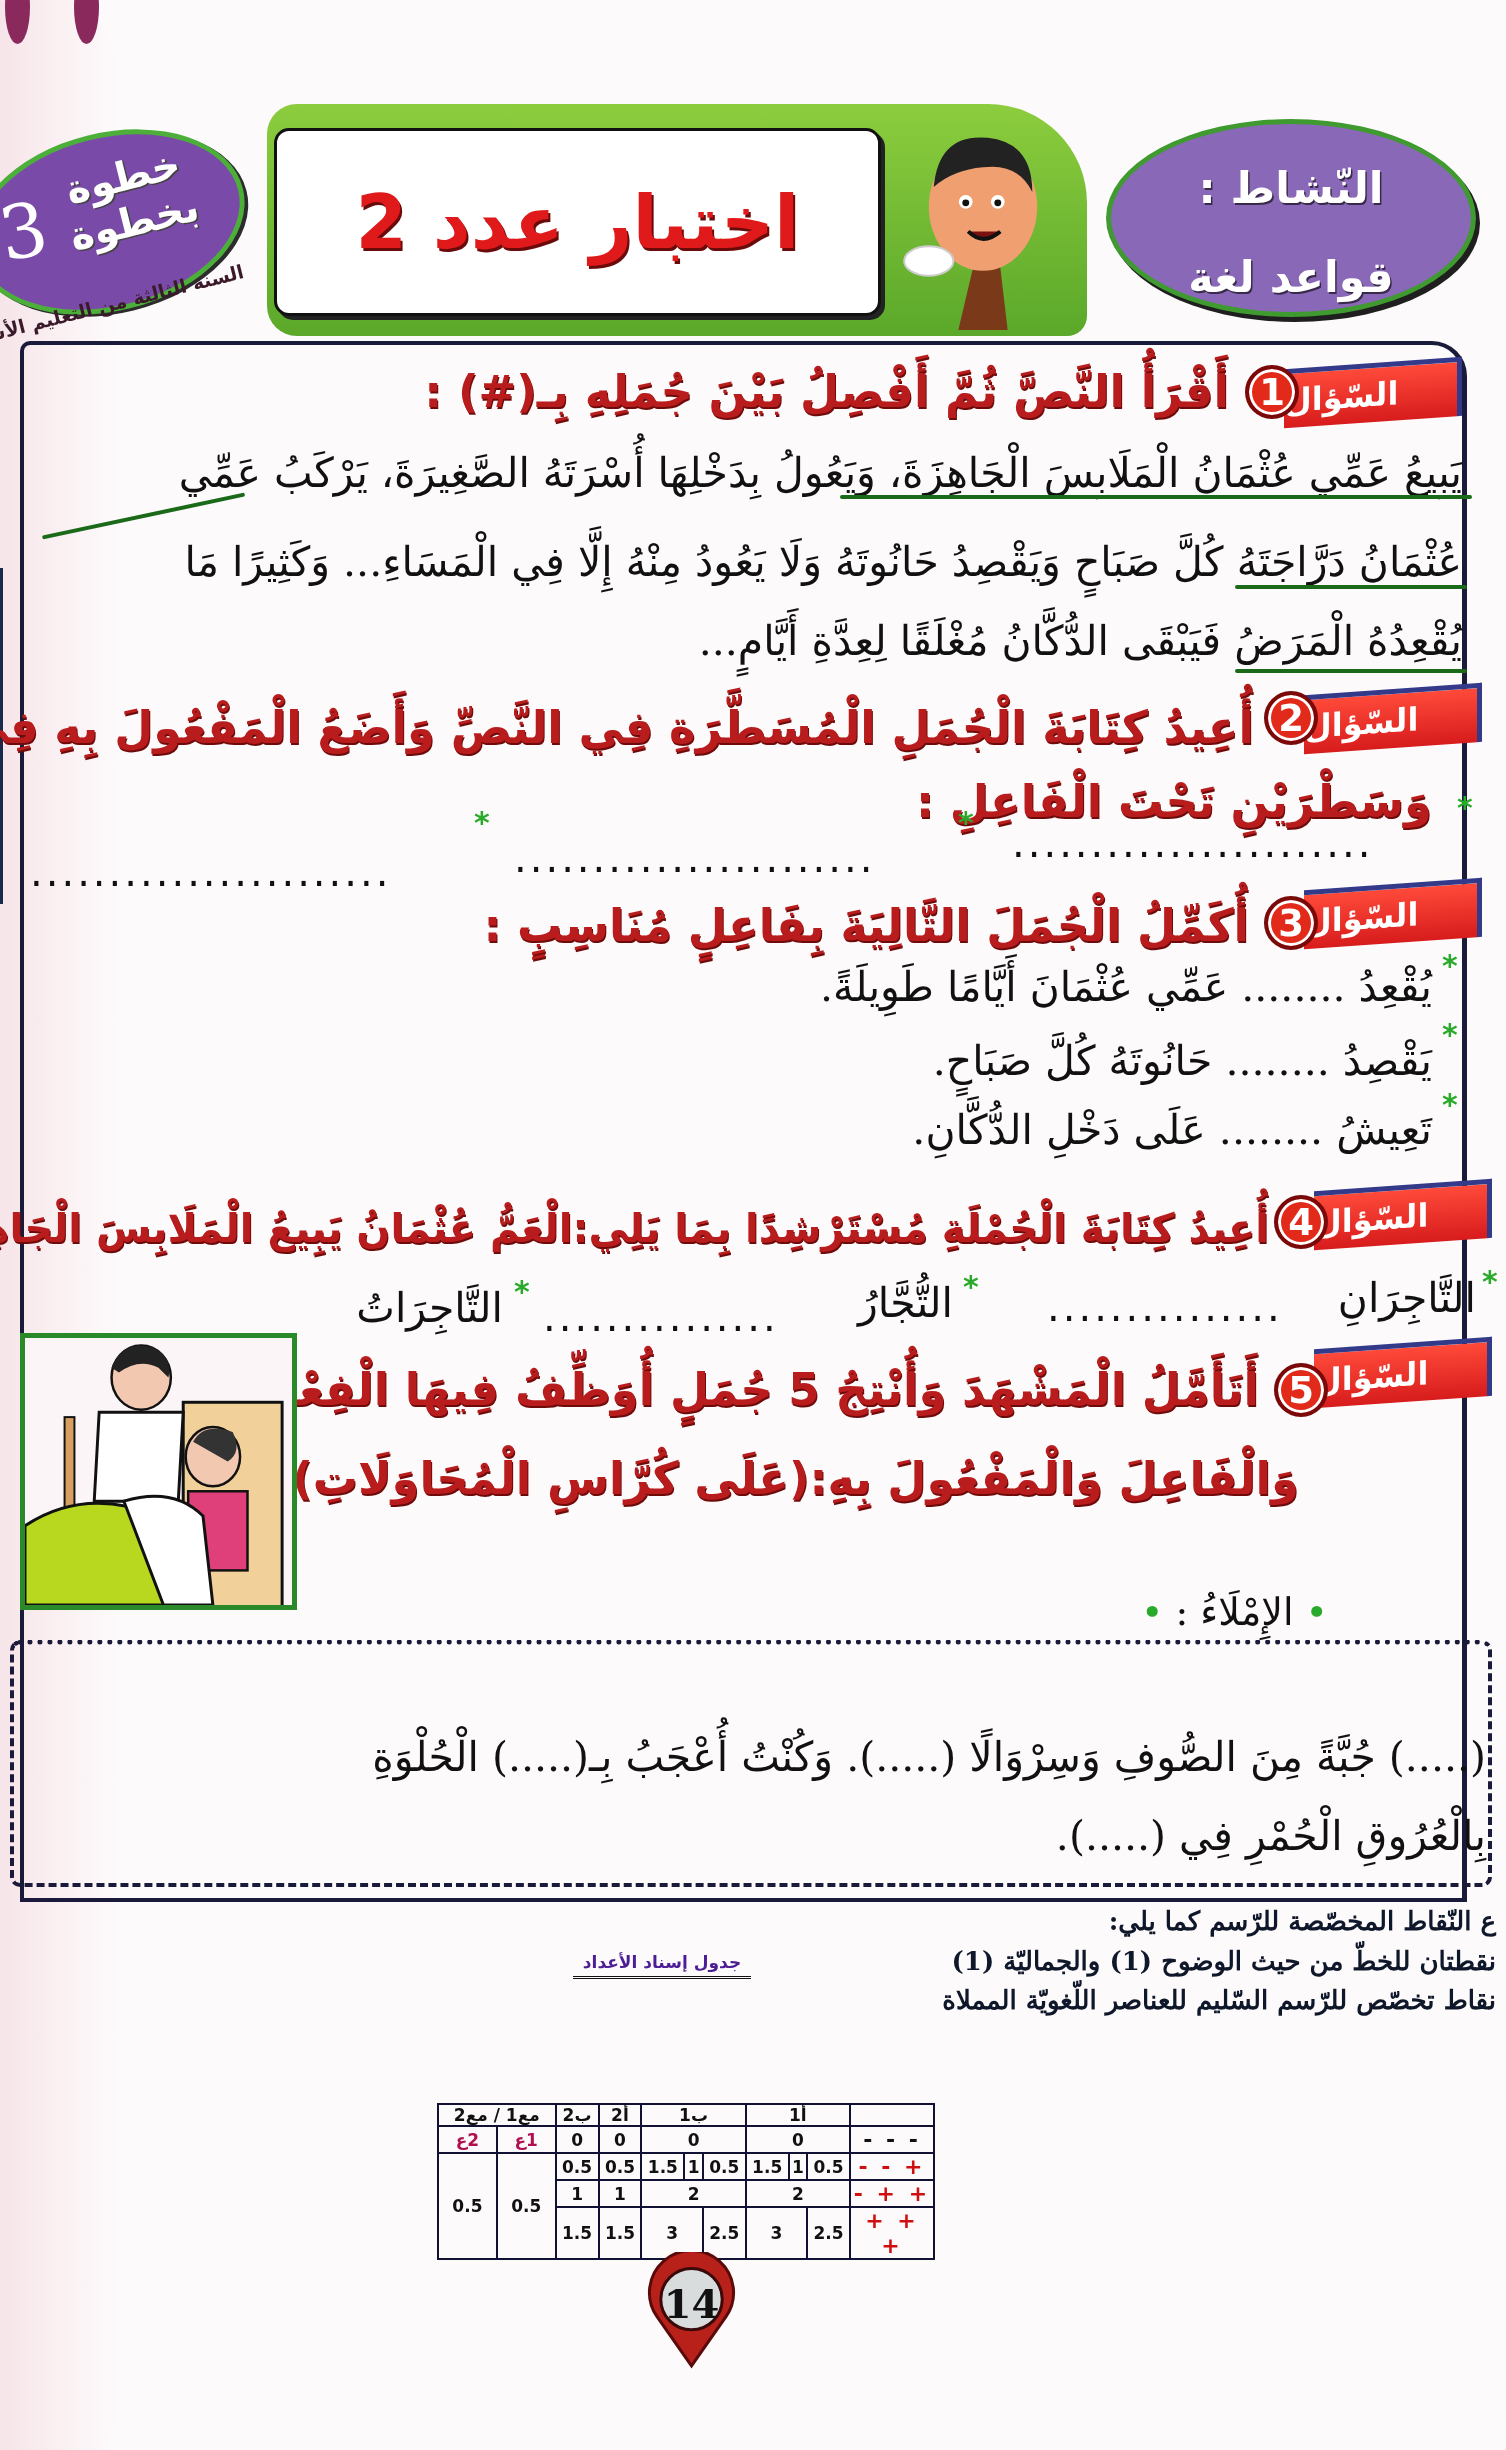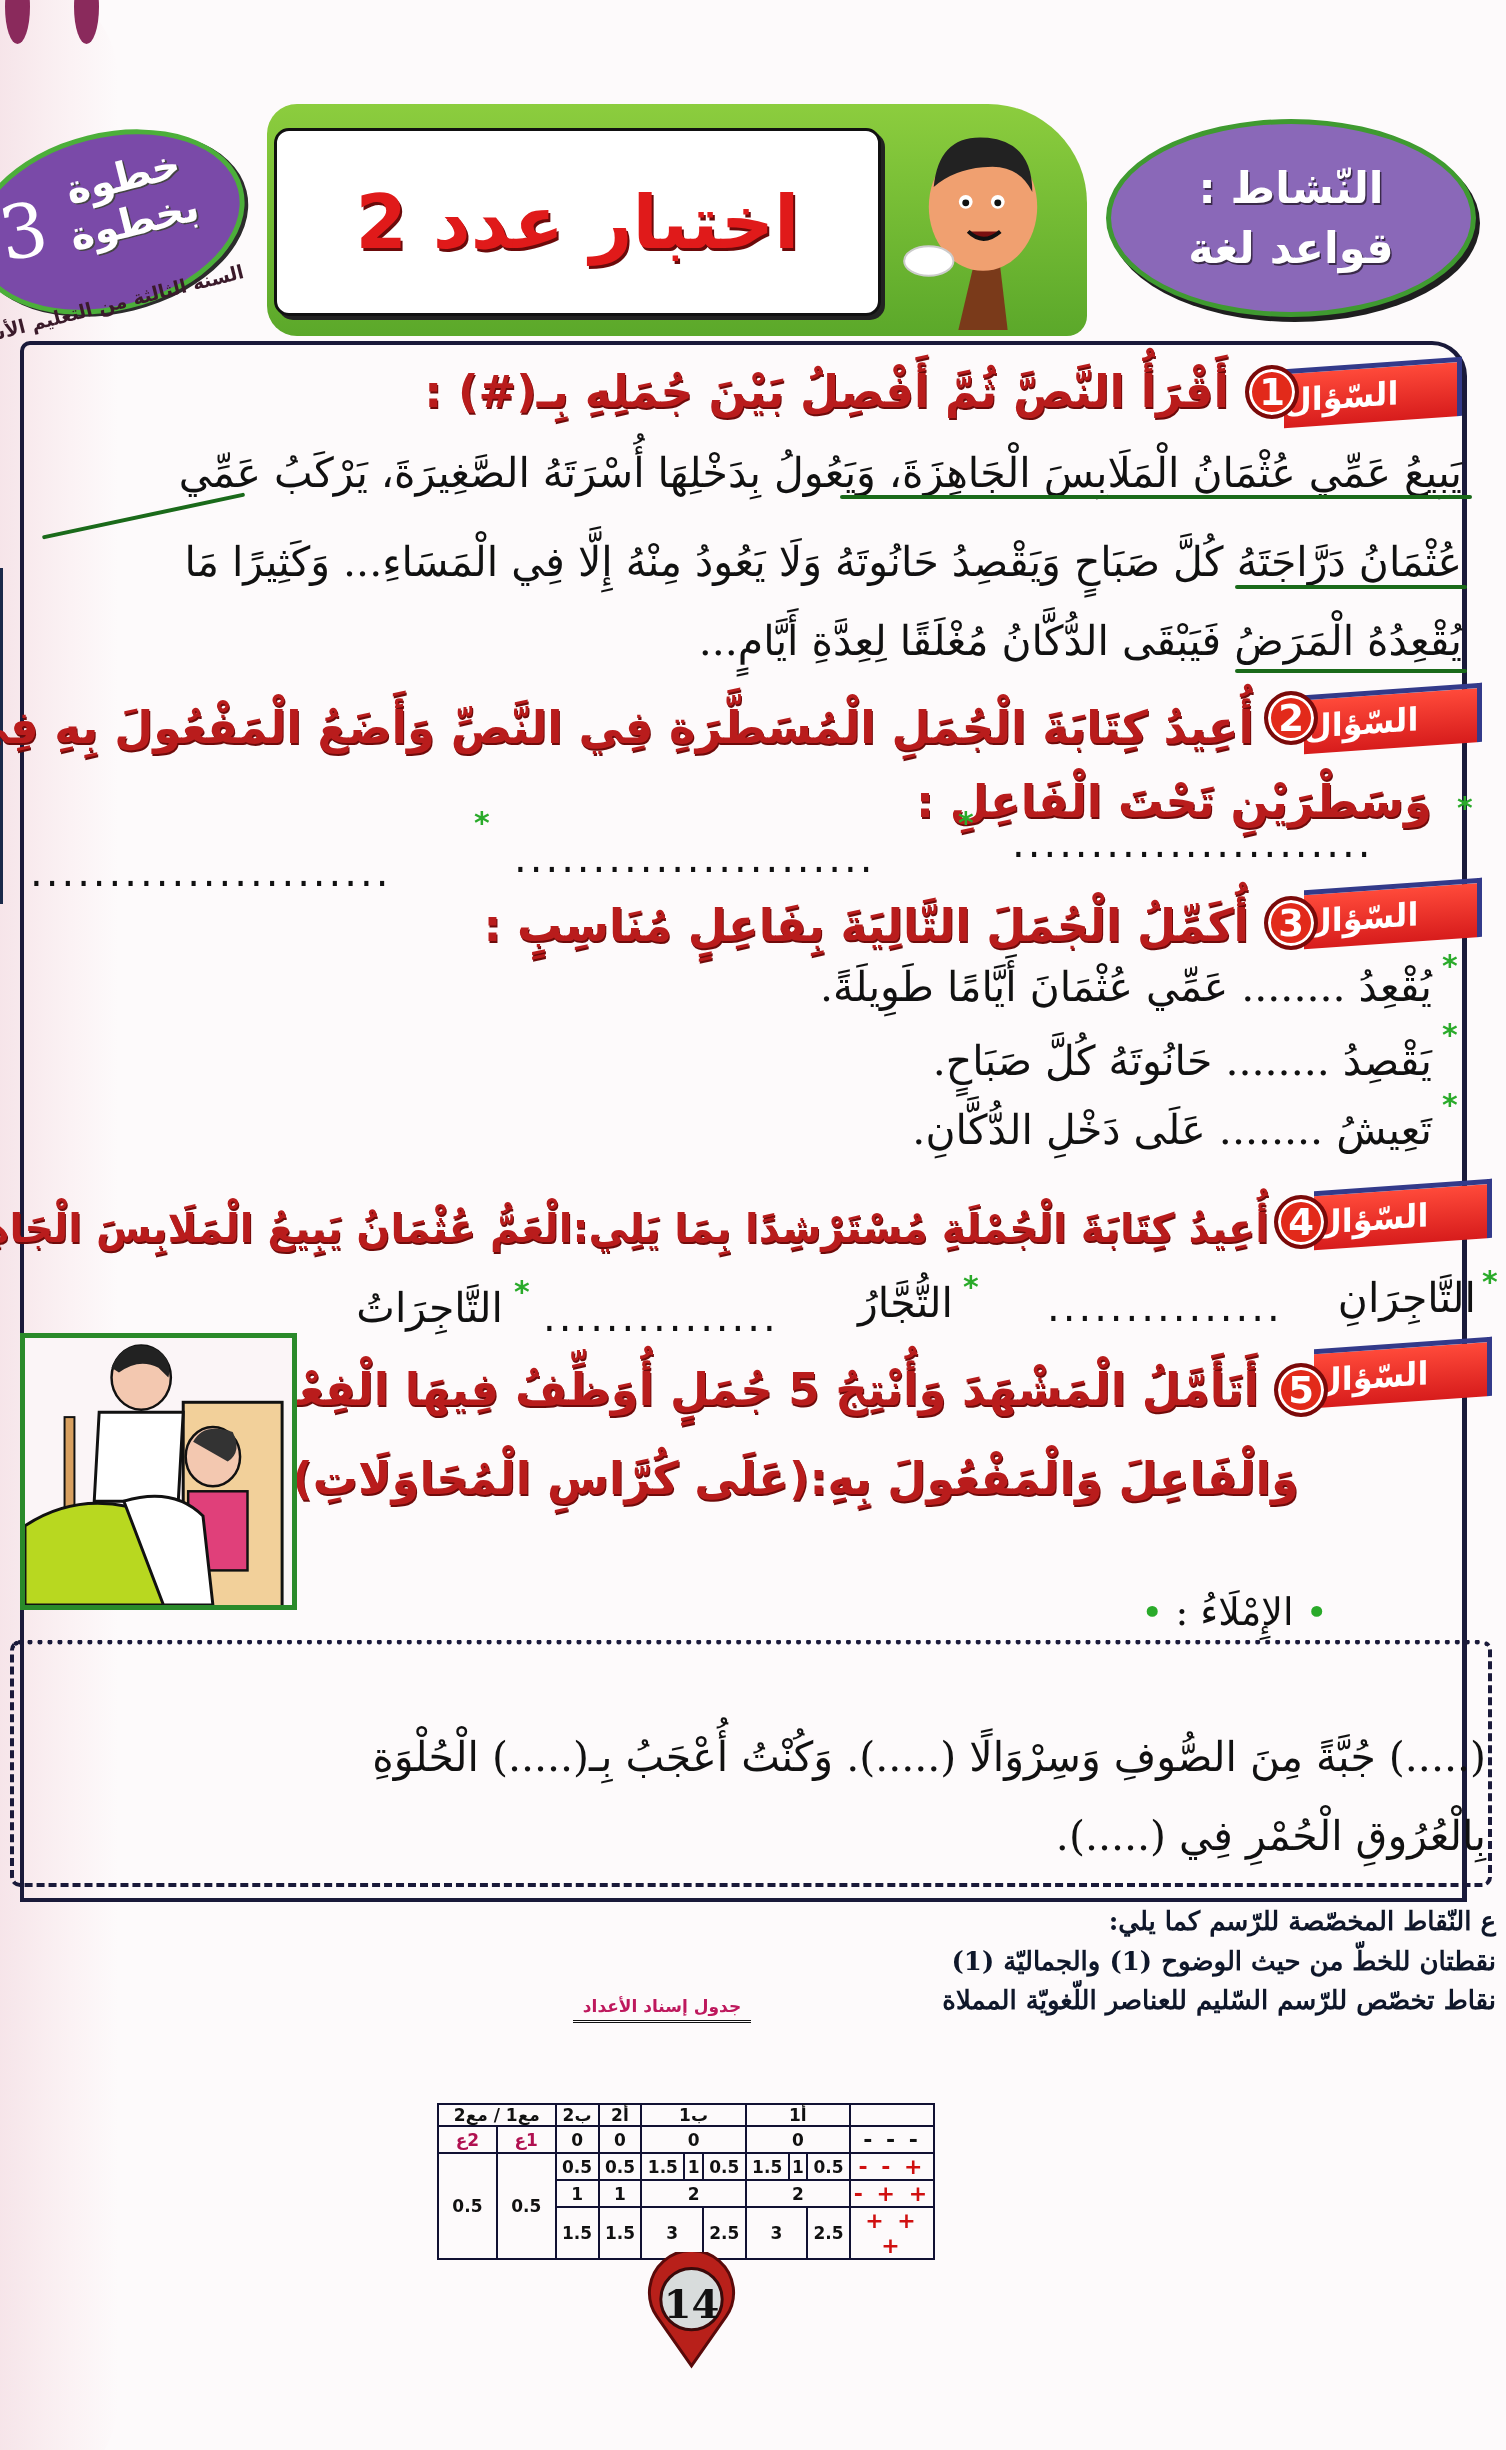--- a/index.html
+++ b/index.html
@@ -15,21 +15,21 @@
   .badge-left-text { position: absolute; left: 20px; top: 153px; width: 217px; text-align: center; color: #fff; font-size: 40px; font-weight: bold; transform: rotate(-14deg); text-shadow: 1.5px 1.5px 0 #444; }
   .badge-left-logo { position: absolute; left: 0; top: 188px; font-size: 74px; color: #fff; font-family: "DejaVu Serif", serif; transform: rotate(-10deg); }
   .grade-line { position: absolute; left: -10px; top: 291px; width: 257px; font-size: 19px; color: #3a1a2a; font-weight: bold; transform: rotate(-14deg); white-space: nowrap; }
 
   .title-wrap { position: absolute; left: 267px; top: 104px; width: 820px; height: 232px; border-radius: 30px 99px 20px 30px; background: linear-gradient(180deg,#8ccd3e,#5ba82a); }
   .title-box { position: absolute; left: 274px; top: 128px; width: 607px; height: 188px; background: #fff; border: 3px solid #111; border-radius: 15px; box-shadow: 4px 4px 0 #222; display: flex; align-items: center; justify-content: center; }
   .title-text { font-size: 74px; font-weight: bold; color: #e01a1a; text-shadow: 2px 3px 0 #6b0a0a; }
   .boy { position: absolute; left: 899px; top: 123px; width: 168px; height: 207px; }
 
   .badge-right { position: absolute; left: 1106px; top: 119px; width: 370px; height: 198px; border-radius: 50%; background: #8a68b8; border: 5px solid #3f9a30; box-shadow: 4px 5px 0 #1f1f1f; display: flex; flex-direction: column; align-items: center; justify-content: center; }
-  .badge-right span { color: #fff; font-size: 43px; font-weight: bold; text-shadow: 1.5px 1.5px 0 #3a2a4a; line-height: 1.4; }
+  .badge-right span { color: #fff; font-size: 43px; font-weight: bold; text-shadow: 1.5px 1.5px 0 #3a2a4a; line-height: 1.4; margin-top: 29px; }
 
   
   .frame { position: absolute; left: 20px; top: 341px; width: 1447px; height: 1561px; border: 4px solid #1a1a3a; border-top-left-radius: 10px; border-top-right-radius: 35px; border-right-width: 5px; }
   .side-ticks { position: absolute; left: 0; top: 568px; width: 15px; height: 336px; border-left: 3px solid #1a2a4a; }
 
   .q-label { position: absolute; height: 59px; width: 178px; background: linear-gradient(180deg,#ff4a3a,#d71c1c); border-top: 5px solid #333a8a; border-right: 5px solid #333a8a; transform: skewY(-4deg); display: flex; align-items: center; justify-content: flex-end; padding-right: 20px; color: #fff; font-weight: bold; font-size: 32px; }
   .q-num { position: absolute; width: 54px; height: 54px; border-radius: 50%; background: #e22a1a; border: 4px solid #7a0a0a; color: #fff; font-size: 37px; font-weight: bold; display: flex; align-items: center; justify-content: center; box-shadow: 0 0 0 3px #fff inset; }
   .q-text { position: absolute; color: #b91c1c; font-weight: bold; font-size: 45px; white-space: nowrap; text-shadow: 1px 2px 0 #6e0a0a; direction: rtl; }
   .body-text { position: absolute; color: #111; font-size: 41px; white-space: nowrap; direction: rtl; font-family: "DejaVu Serif", serif; }
   .uline { position: absolute; height: 3.5px; background: #1a6a1a; border-radius: 2px; }
@@ -38,21 +38,21 @@
 
   .illus { position: absolute; left: 20px; top: 1333px; width: 277px; height: 277px; border: 5px solid #2a8a2a; background: #fff; overflow: hidden; }
 
   .dictation-box { position: absolute; left: 10px; top: 1640px; width: 1482px; height: 247px; border-top: 5px dotted #1a1a3a; border-left: 4px dashed #1a1a3a; border-right: 4px dashed #1a1a3a; border-bottom: 4px dashed #1a1a3a; border-radius: 10px; }
   .dict-heading { position: absolute; top: 1590px; right: 178px; font-size: 38px; color: #111; font-family: "DejaVu Serif", serif; }
   .dict-heading .dot { color: #2aaa2a; }
 
   .notes { position: absolute; right: 10px; font-size: 26px; color: #0f172a; white-space: nowrap; font-family: "DejaVu Serif", serif; font-weight: bold; }
 
   
-  .grade-title { position: absolute; left: 573px; top: 1996px; width: 178px; text-align: center; font-size: 17px; color: #be185d; font-weight: bold; border-bottom: 3px double #111; padding-bottom: 4px; }
+  .grade-title { position: absolute; left: 573px; top: 1952px; width: 178px; text-align: center; font-size: 17px; color: #4c1d95; font-weight: bold; border-bottom: 3px double #111; padding-bottom: 4px; }
   table.grade { position: absolute; left: 437px; top: 2103px; width: 498px; height: 138px; border-collapse: collapse; direction: rtl; }
   table.grade td { border: 2.5px solid #111133; text-align: center; font-size: 17px; font-weight: bold; color: #111; font-family: "DejaVu Sans", sans-serif; padding: 0; }
   table.grade td.sym { color: #d01010; font-size: 22px; letter-spacing: 3px; width: 84px; }
   table.grade td.sym.neg { color: #111; }
   table.grade td.pink { color: #b01050; }
 
   .page-pin { position: absolute; left: 642px; top: 2252px; width: 99px; height: 119px; }
   .page-num { position: absolute; left: 662px; top: 2274px; width: 59px; height: 59px; border-radius: 50%; display: flex; align-items: center; justify-content: center; font-size: 40px; font-weight: bold; color: #111; font-family: "DejaVu Serif", serif; }
 </style>
 </head>

